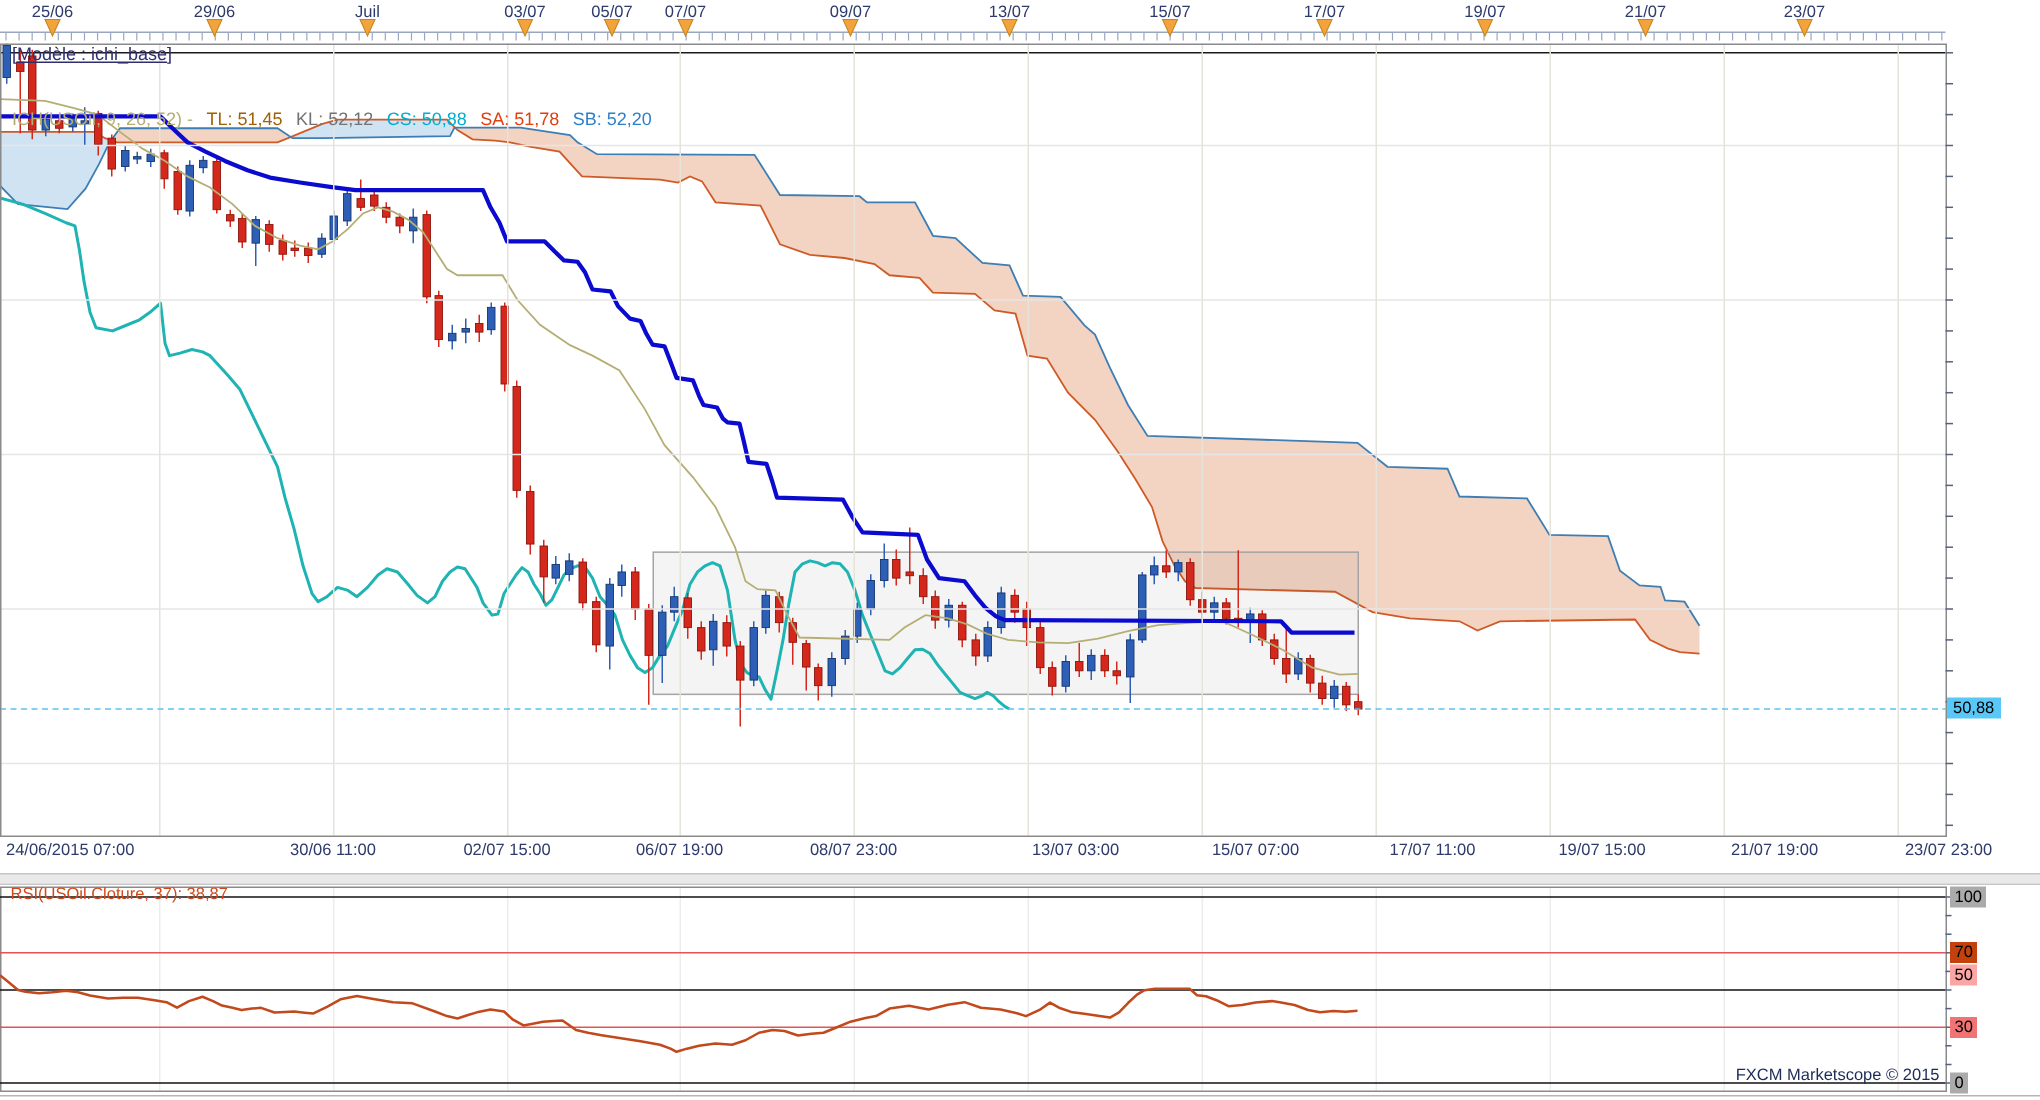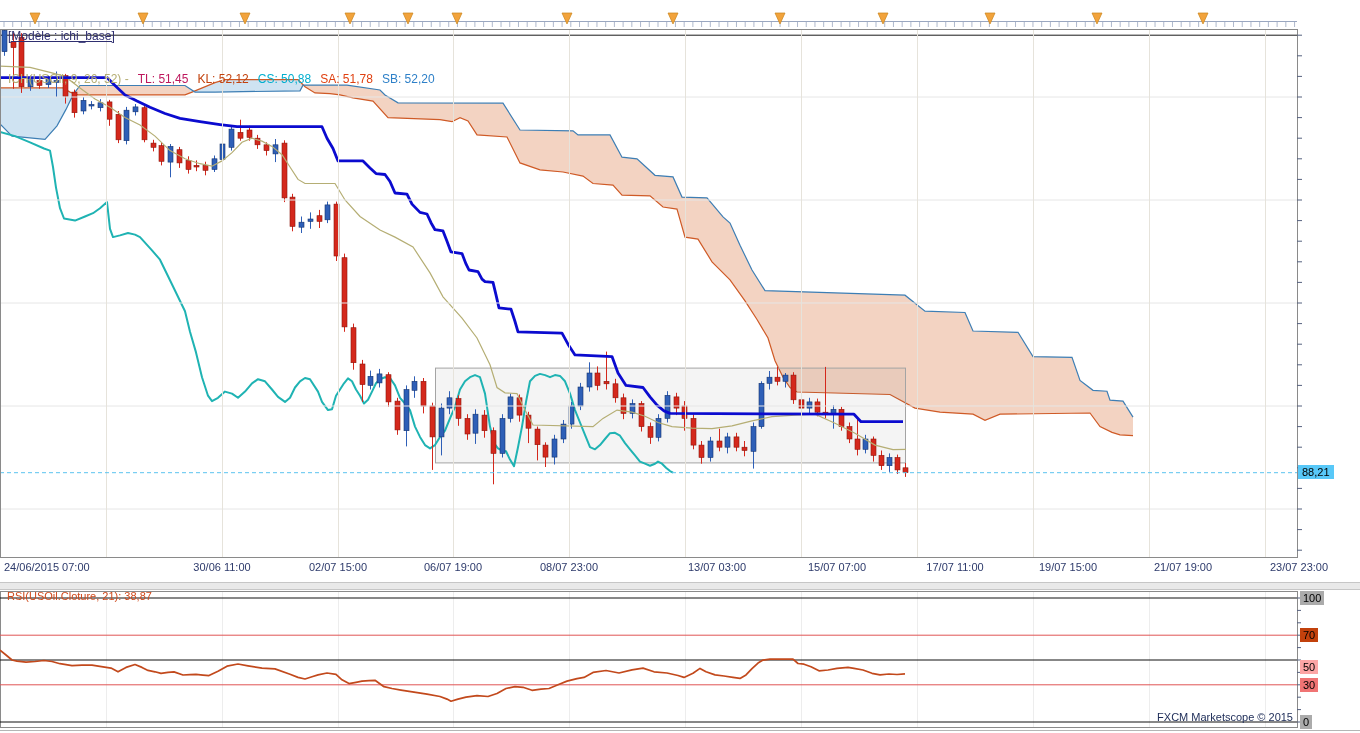--- a/index.html
+++ b/index.html
@@ -486,45 +486,60 @@
       <line x1="1297" y1="672.4" x2="1301" y2="672.4" stroke="#55617f" stroke-width="1"></line>
       <line x1="1297" y1="660" x2="1301" y2="660" stroke="#55617f" stroke-width="1"></line>
       <line x1="1297" y1="647.6" x2="1301" y2="647.6" stroke="#55617f" stroke-width="1"></line>
       <line x1="1297" y1="635.2" x2="1301" y2="635.2" stroke="#55617f" stroke-width="1"></line>
       <line x1="1297" y1="622.8" x2="1301" y2="622.8" stroke="#55617f" stroke-width="1"></line>
       <line x1="1297" y1="610.4" x2="1301" y2="610.4" stroke="#55617f" stroke-width="1"></line>
       <line x1="1297" y1="598" x2="1301" y2="598" stroke="#55617f" stroke-width="1"></line>
       <line x1="0" y1="730.5" x2="1360" y2="730.5" stroke="#b5b5b5" stroke-width="1"></line>
     </svg>
 
+  <div id="topLabels" class="ovl" style="left:0;top:0;width:1297px;height:28px;">
+      <span class="ovl axlab" style="left: 35px; top: 2px; transform: translateX(-50%);">25/06</span>
+      <span class="ovl axlab" style="left: 143px; top: 2px; transform: translateX(-50%);">29/06</span>
+      <span class="ovl axlab" style="left: 245px; top: 2px; transform: translateX(-50%);">Juil</span>
+      <span class="ovl axlab" style="left: 350px; top: 2px; transform: translateX(-50%);">03/07</span>
+      <span class="ovl axlab" style="left: 408px; top: 2px; transform: translateX(-50%);">05/07</span>
+      <span class="ovl axlab" style="left: 457px; top: 2px; transform: translateX(-50%);">07/07</span>
+      <span class="ovl axlab" style="left: 567px; top: 2px; transform: translateX(-50%);">09/07</span>
+      <span class="ovl axlab" style="left: 673px; top: 2px; transform: translateX(-50%);">13/07</span>
+      <span class="ovl axlab" style="left: 780px; top: 2px; transform: translateX(-50%);">15/07</span>
+      <span class="ovl axlab" style="left: 883px; top: 2px; transform: translateX(-50%);">17/07</span>
+      <span class="ovl axlab" style="left: 990px; top: 2px; transform: translateX(-50%);">19/07</span>
+      <span class="ovl axlab" style="left: 1097px; top: 2px; transform: translateX(-50%);">21/07</span>
+      <span class="ovl axlab" style="left: 1203px; top: 2px; transform: translateX(-50%);">23/07</span>
+    </div>
   <div id="priceLabels" class="ovl" style="left:1297px;top:29px;width:63px;height:528px;"></div>
   <div id="bottomLabels" class="ovl" style="left:0;top:558px;width:1360px;height:22px;">
       <span class="ovl axlab" style="left: 4px; top: 3px;">24/06/2015 07:00</span>
       <span class="ovl axlab" style="left: 222px; top: 3px; transform: translateX(-50%);">30/06 11:00</span>
       <span class="ovl axlab" style="left: 338px; top: 3px; transform: translateX(-50%);">02/07 15:00</span>
       <span class="ovl axlab" style="left: 453px; top: 3px; transform: translateX(-50%);">06/07 19:00</span>
       <span class="ovl axlab" style="left: 569px; top: 3px; transform: translateX(-50%);">08/07 23:00</span>
       <span class="ovl axlab" style="left: 717px; top: 3px; transform: translateX(-50%);">13/07 03:00</span>
       <span class="ovl axlab" style="left: 837px; top: 3px; transform: translateX(-50%);">15/07 07:00</span>
       <span class="ovl axlab" style="left: 955px; top: 3px; transform: translateX(-50%);">17/07 11:00</span>
       <span class="ovl axlab" style="left: 1068px; top: 3px; transform: translateX(-50%);">19/07 15:00</span>
       <span class="ovl axlab" style="left: 1183px; top: 3px; transform: translateX(-50%);">21/07 19:00</span>
       <span class="ovl axlab" style="left: 1299px; top: 3px; transform: translateX(-50%);">23/07 23:00</span>
     </div>
 
   <div class="ovl legend1">[Modèle : ichi_base]</div>
   <div class="ovl legend2">
-    <span style="color: rgb(181, 174, 116);">ICH(USOil, 9, 26, 52) -</span><span style="color: #be185d;">TL: 51,45</span><span style="color: #c2410c;">KL: 52,12</span><span style="color: rgb(0, 174, 206);">CS: 50,88</span><span style="color: rgb(224, 64, 16); margin-top: 28px;">SA: 51,78</span><span style="color: rgb(46, 128, 200);">SB: 52,20</span>
+    <span style="color: rgb(181, 174, 116);">ICH(USOil, 9, 26, 52) -</span><span style="color: #a16207;">TL: 51,45</span><span style="color: #737373;">KL: 52,12</span><span style="color: rgb(0, 174, 206);">CS: 50,88</span><span style="color: rgb(224, 64, 16); margin-top: 28px;">SA: 51,78</span><span style="color: rgb(46, 128, 200);">SB: 52,20</span>
   </div>
 
-  <div id="priceTag" class="ovl tag" style="top: 464.7px; background: rgb(88, 200, 248);">88,21</div>
-
-  <div class="ovl rsilab">RSI(USOil.Cloture, 21): 38,87</div>
+  <div id="priceTag" class="ovl tag" style="top: 464.7px; background: rgb(88, 200, 248);">50,88</div>
+
+  <div class="ovl rsilab">RSI(USOil.Cloture, 37): 38,87</div>
   <div id="rsiAxis">
     <span class="ovl rsiax" style="top: 591px; background: rgb(171, 171, 171);">100</span>
     <span class="ovl rsiax" style="top: 628.2px; background: #c2410c;">70</span>
-    <span class="ovl rsiax" style="top: 660px; background: #fca5a5;">50</span>
+    <span class="ovl rsiax" style="top: 643px; background: #fca5a5;">50</span>
     <span class="ovl rsiax" style="top: 677.8px; background: rgb(240, 116, 116); text-align: right;">30</span>
     <span class="ovl rsiax" style="top: 715px; background: rgb(171, 171, 171);">0</span>
   </div>
 
   <div class="ovl wm">FXCM Marketscope © 2015</div>
 </div>
 
 </body></html>

